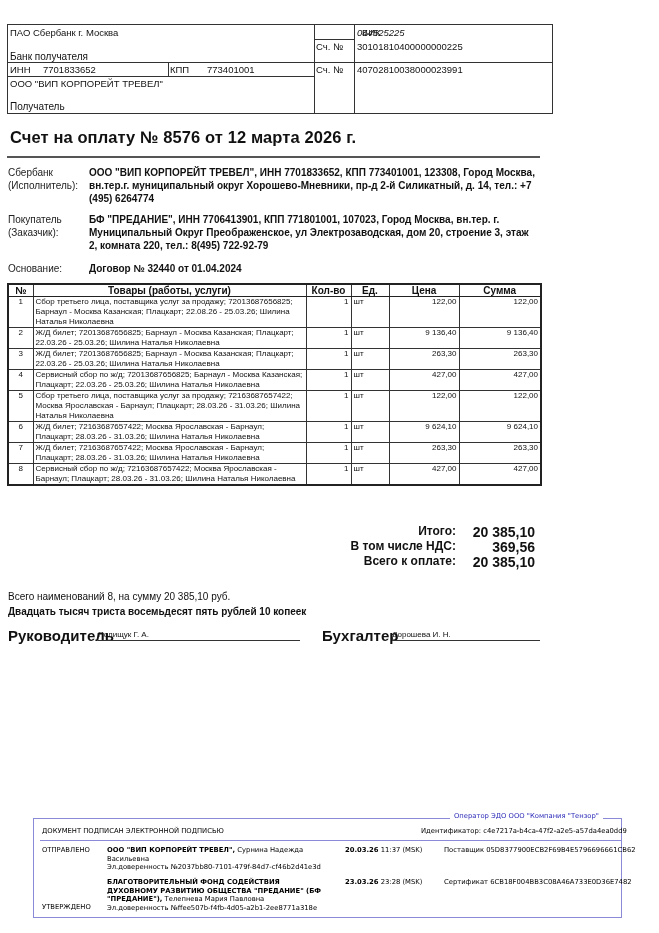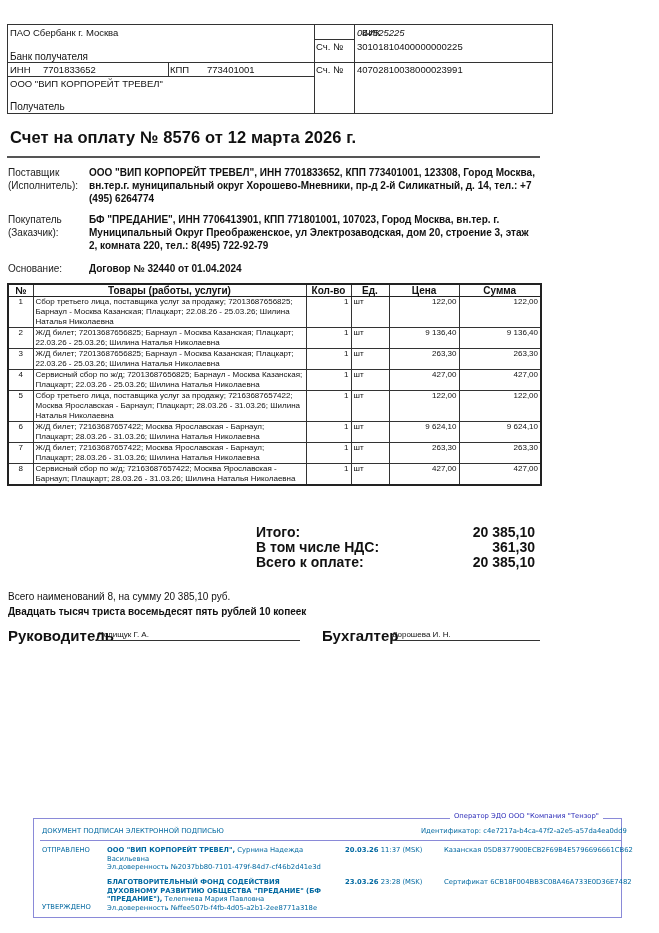--- a/index.html
+++ b/index.html
@@ -23,32 +23,32 @@
 
   
   .items { position: absolute; left: 7px; top: 283px; width: 533px; border: 2px solid #222; border-collapse: collapse; table-layout: fixed; }
   .items th, .items td { border: 1px solid #333; font-size: 8px; line-height: 10px; vertical-align: top; padding: 0 2px; }
   .items th { font-size: 10px; line-height: 11px; font-weight: bold; text-align: center; border-bottom: 1.5px solid #222; }
   .items td.num { text-align: center; }
   .items td.r { text-align: right; }
   .items td.unit { text-align: left; }
 
   
-  .tot-label { position: absolute; width: 200px; left: 256px; font-size: 14px; font-weight: bold; }
+  .tot-label { position: absolute; width: 200px; text-align: right; left: 256px; font-size: 12px; font-weight: bold; }
   .tot-val { position: absolute; width: 80px; text-align: right; left: 455px; font-size: 14px; font-weight: bold; }
   .summary { position: absolute; left: 8px; font-size: 10px; margin-top: 23px; }
   .summary.bold { font-weight: bold; }
 
   
   .sig-label { position: absolute; top: 627px; font-size: 15px; font-weight: bold; }
   .sig-line { position: absolute; top: 640px; height: 1px; background: #333; }
   .sig-name { position: absolute; top: 630px; font-size: 8px; }
 
   
-  .edo { position: absolute; left: 33px; top: 818px; width: 589px; height: 100px; border: 1px solid #8a8ad8; color: #0369a1; font-family: "DejaVu Sans", sans-serif; }
+  .edo { position: absolute; left: 33px; top: 818px; width: 589px; height: 100px; border: 1px solid #8a8ad8; color: #000000; font-family: "DejaVu Sans", sans-serif; }
   .edo .t { position: absolute; font-size: 6.8px; line-height: 8.5px; white-space: nowrap; }
   .edo .b { font-weight: bold; }
   .edo .divider { position: absolute; left: 6px; right: 0; height: 1px; background: #8a8ad8; }
   .edo-operator { position: absolute; top: 812px; left: 450px; background: #fff; padding: 0 4px; font-size: 6.8px; color: #2b2bb8; font-family: "DejaVu Sans", sans-serif; white-space: nowrap; }
 </style>
 </head>
 <body>
 
 <div class="bank">
   <div class="vline" style="left:306px; height:88px;"></div>
@@ -73,21 +73,21 @@
   <div class="cell" style="left:347px; top:39px;">40702810038000023991</div>
 
   <div class="cell" style="left:0; top:53px;">ООО "ВИП КОРПОРЕЙТ ТРЕВЕЛ"</div>
   <div class="cell small" style="left:0; top:76px;">Получатель</div>
 </div>
 
 <div class="title">Счет на оплату № 8576 от 12 марта 2026 г.</div>
 <div class="title-rule"></div>
 
 <div class="party-label" style="top:166px;">
-  <div>Поставщик</div>
+  <div>Сбербанк</div>
   <div>(Исполнитель):</div>
 </div>
 <div class="party-text" style="top:166px;">ООО "ВИП КОРПОРЕЙТ ТРЕВЕЛ", ИНН 7701833652, КПП 773401001, 123308, Город Москва, вн.тер.г. муниципальный округ Хорошево-Мневники, пр-д 2-й Силикатный, д. 14, тел.: +7 (495) 6264774</div>
 
 <div class="party-label" style="top:213px;">
   <div>Покупатель</div>
   <div>(Заказчик):</div>
 </div>
 <div class="party-text" style="top:213px;">БФ "ПРЕДАНИЕ", ИНН 7706413901, КПП 771801001, 107023, Город Москва, вн.тер. г. Муниципальный Округ Преображенское, ул Электрозаводская, дом 20, строение 3, этаж 2, комната 220, тел.: 8(495) 722-92-79</div>
 
@@ -177,21 +177,21 @@
       <td class="unit">шт</td>
       <td class="r">427,00</td>
       <td class="r">427,00</td>
     </tr>
   </tbody>
 </table>
 
 <div class="tot-label" style="top:524px;">Итого:</div>
 <div class="tot-val" style="top:524px;">20 385,10</div>
 <div class="tot-label" style="top:539px;">В том числе НДС:</div>
-<div class="tot-val" style="top:539px;">361,30</div>
+<div class="tot-val" style="top:539px;">369,56</div>
 <div class="tot-label" style="top:554px;">Всего к оплате:</div>
 <div class="tot-val" style="top:554px;">20 385,10</div>
 
 <div class="summary" style="top:568px;">Всего наименований 8, на сумму 20 385,10 руб.</div>
 <div class="summary bold" style="top:583px;">Двадцать тысяч триста восемьдесят пять рублей 10 копеек</div>
 
 <div class="sig-label" style="left:8px;">Руководитель</div>
 <div class="sig-line" style="left:98px; width:202px;"></div>
 <div class="sig-name" style="left:98px; width:200px;">Полищук Г. А.</div>
 
@@ -208,21 +208,21 @@
   <div class="t" style="left:73px; top:27px;">
     <span class="b">ООО "ВИП КОРПОРЕЙТ ТРЕВЕЛ",</span>
     <span>Сурнина Надежда</span>
   </div>
   <div class="t" style="left:73px; top:35.5px;">Васильевна</div>
   <div class="t" style="left:73px; top:44px;">Эл.доверенность №2037bb80-7101-479f-84d7-cf46b2d41e3d</div>
   <div class="t" style="left:311px; top:27px;">
     <span class="b">20.03.26</span>
     <span>11:37 (MSK)</span>
   </div>
-  <div class="t" style="left:410px; top:27px;">Казанская 05D8377900ECB2F69B4E5796696661CB62</div>
+  <div class="t" style="left:410px; top:27px;">Поставщик 05D8377900ECB2F69B4E5796696661CB62</div>
 
   <div class="t" style="left:8px; top:44px;margin-top:40px;">УТВЕРЖДЕНО</div>
   <div class="t b" style="left:73px; top:59px;">БЛАГОТВОРИТЕЛЬНЫЙ ФОНД СОДЕЙСТВИЯ</div>
   <div class="t b" style="left:73px; top:67.5px;">ДУХОВНОМУ РАЗВИТИЮ ОБЩЕСТВА "ПРЕДАНИЕ" (БФ</div>
   <div class="t" style="left:73px; top:76px;">
     <span class="b">"ПРЕДАНИЕ"),</span>
     <span>Телепнева Мария Павловна</span>
   </div>
   <div class="t" style="left:73px; top:84.5px;">Эл.доверенность №ffee507b-f4fb-4d05-a2b1-2ee8771a318e</div>
   <div class="t" style="left:311px; top:59px;">

